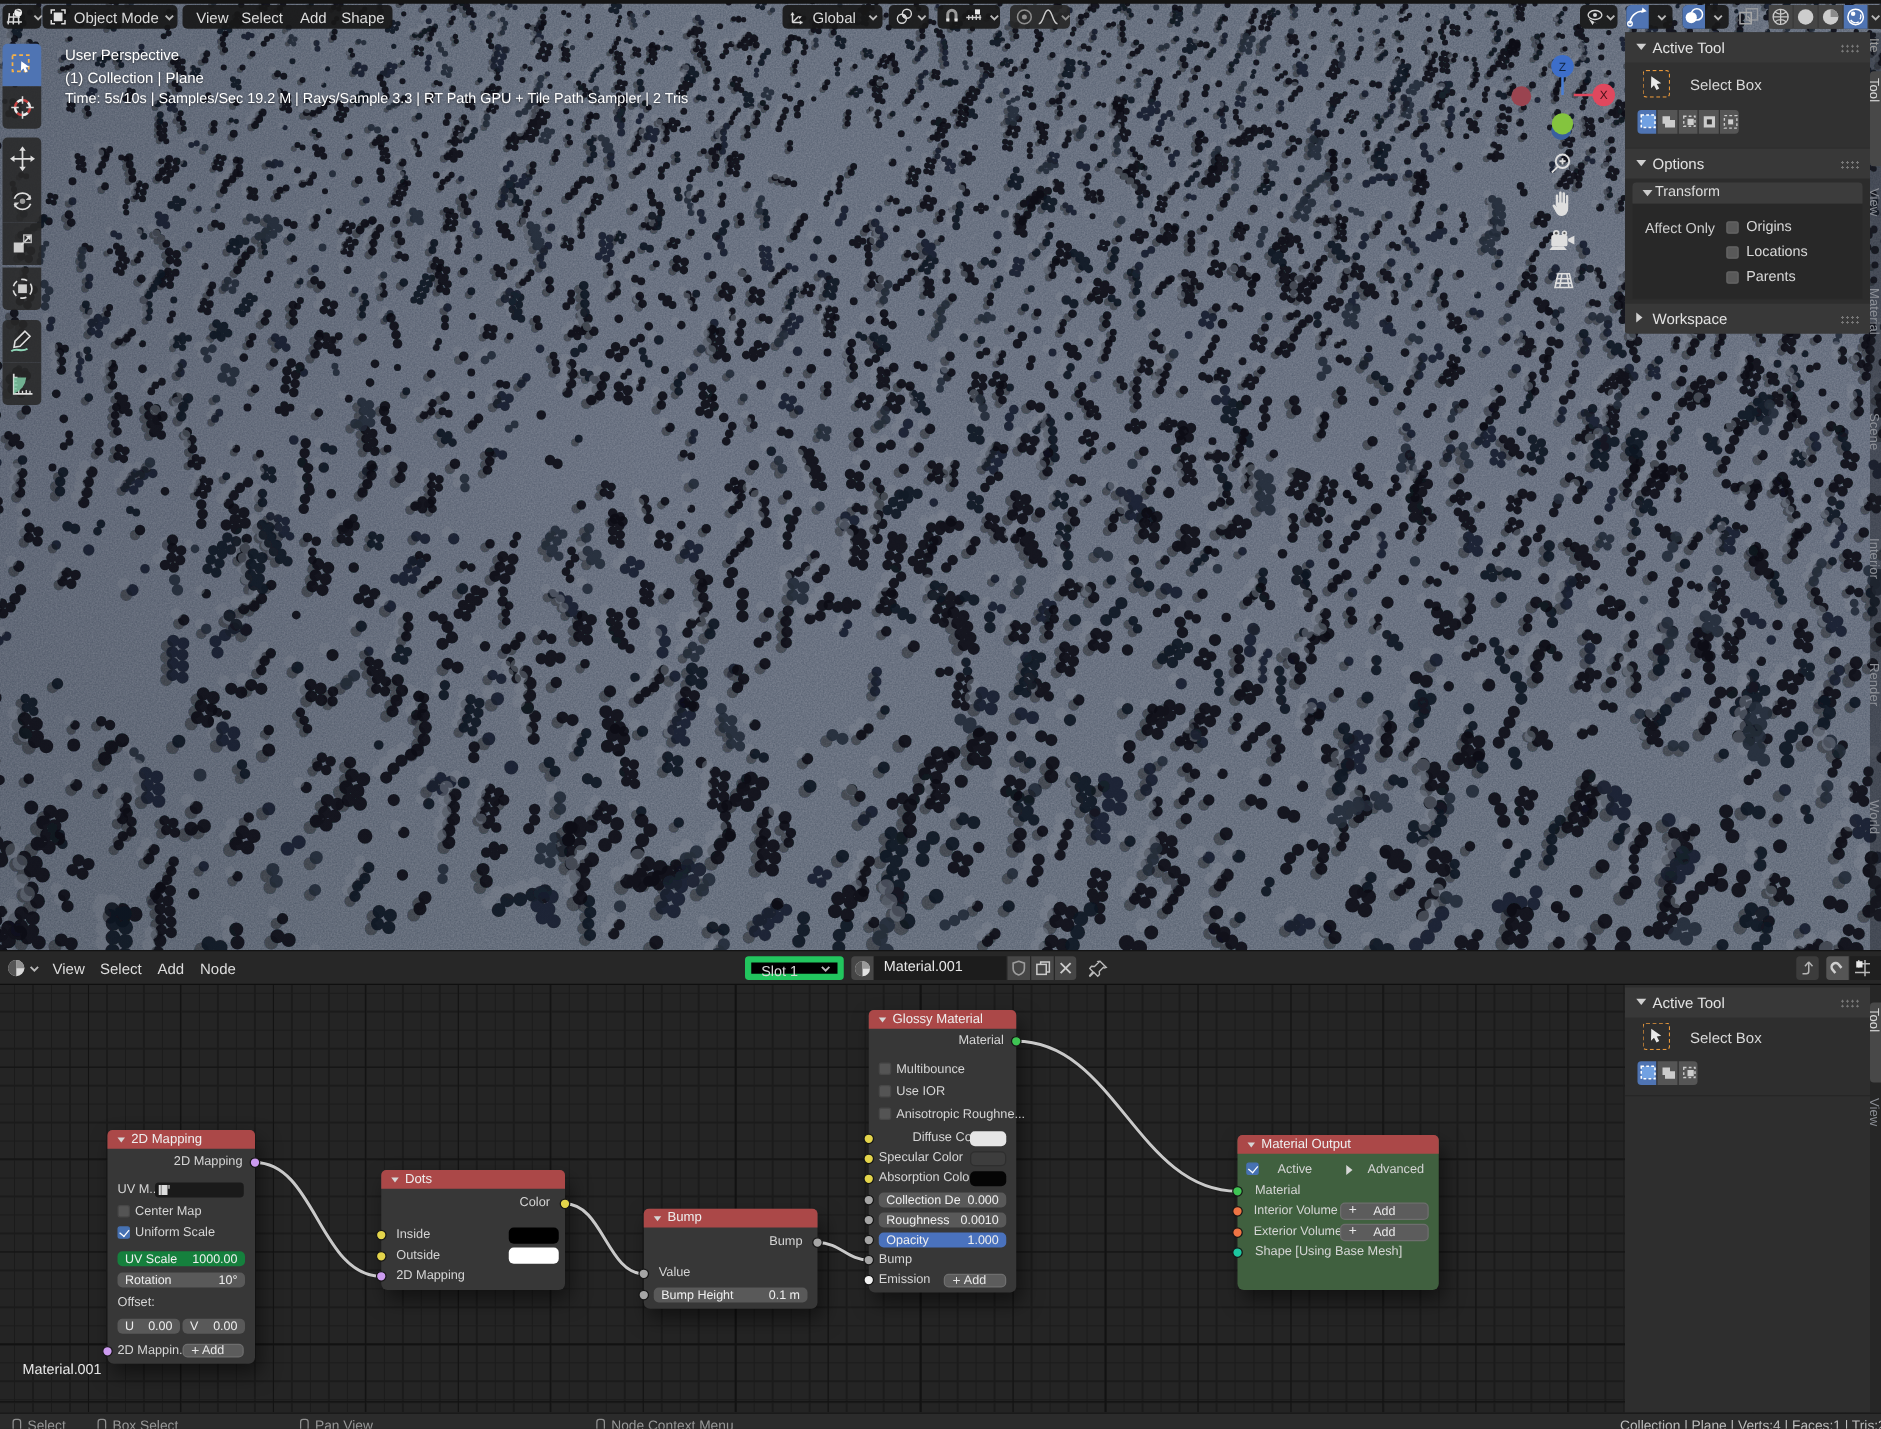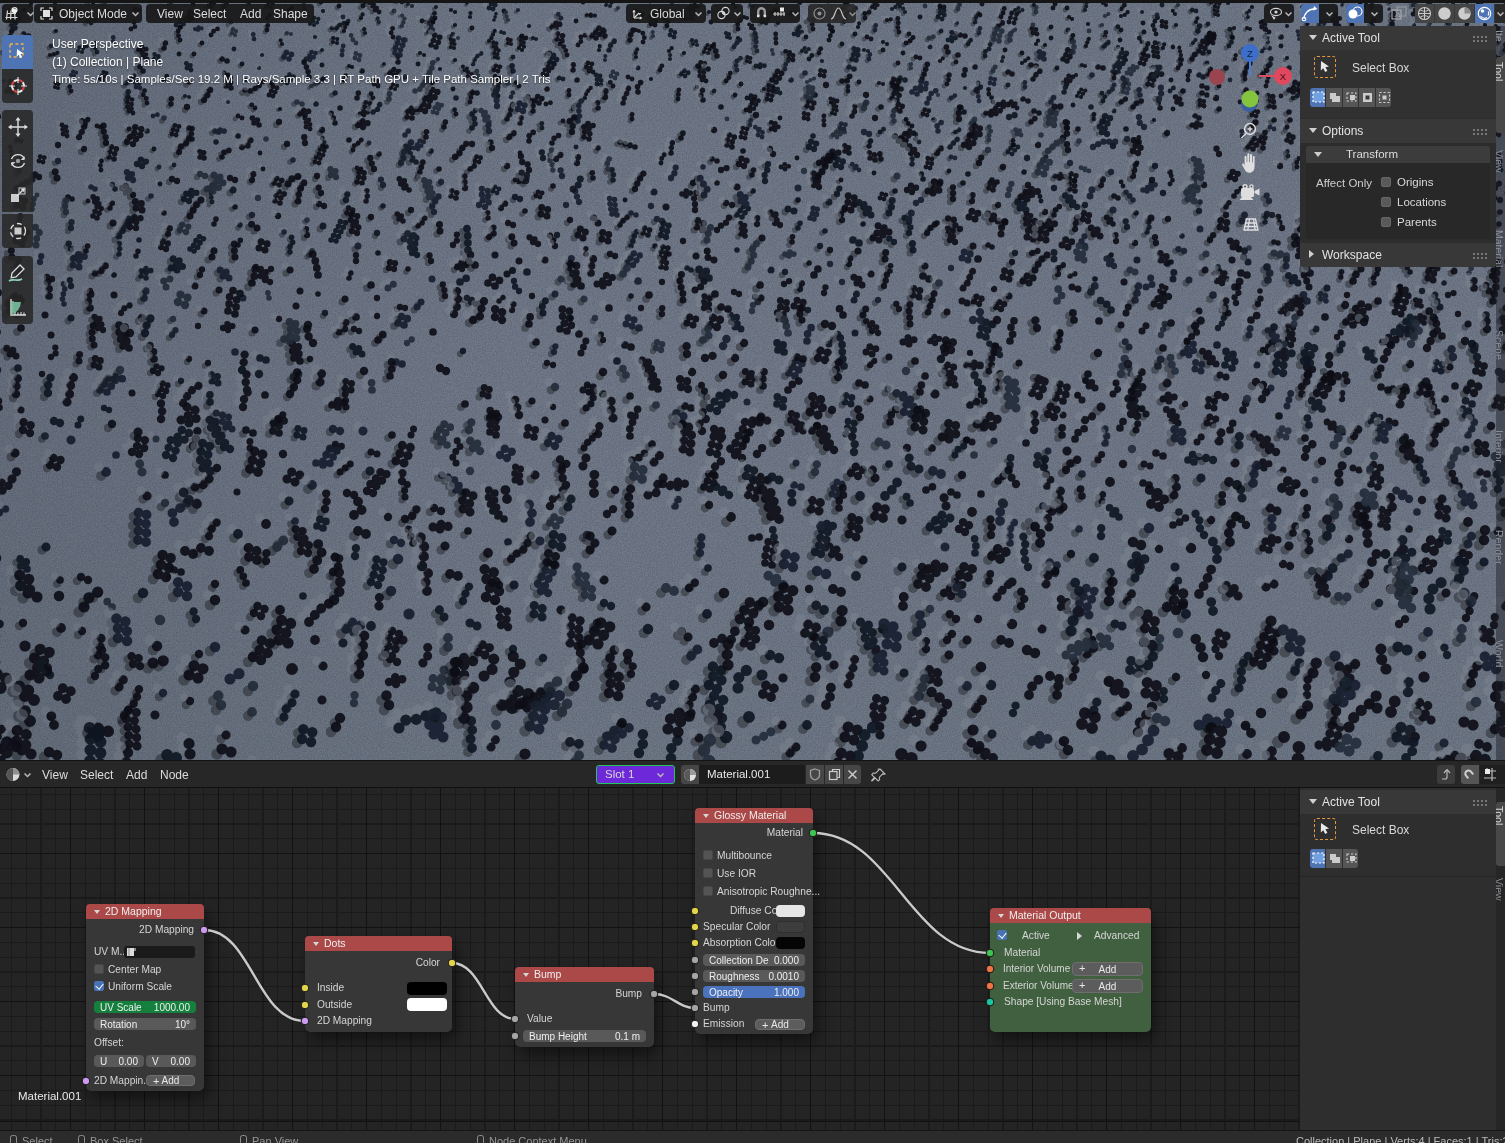--- a/index.html
+++ b/index.html
@@ -416,21 +416,21 @@
     <div class="abs" style="left:1359.0px;top:88px;width:15.5px;height:19px;background:#555555;"><svg width="16" height="19" viewBox="0 0 16 19">
         <rect x="4" y="5" width="9" height="9" fill="#ccc"></rect>
         <rect x="6.5" y="7.5" width="4" height="4" fill="#3a3a3a"></rect>
       </svg></div>
     <div class="abs" style="left:1375.5px;top:88px;width:15.5px;height:19px;background:#555555;border-radius:0 3px 3px 0;"><svg width="16" height="19" viewBox="0 0 16 19">
         <rect x="3.5" y="4.5" width="10" height="10" fill="none" stroke="#ccc" stroke-width="1.1" stroke-dasharray="2.2 1.8"></rect>
         <rect x="6.5" y="7.5" width="4" height="4" fill="#ccc"></rect>
       </svg></div>
     <div class="panel-h" style="left:1300px;top:119px"><span class="tri"></span>Options<span class="grip"></span></div>
     <div class="abs" style="left:1300px;top:143px;width:196px;height:97px;background:#2c2c2c"></div>
-    <div class="abs" style="left:1306px;top:146px;width:184px;height:17px;background:#3c3c3c;border-radius:3px 3px 0 0;color:#dcdcdc;font-size:11.5px;line-height:17px;padding-left:40px">Transform</div>
+    <div class="abs" style="left:1306px;top:146px;width:184px;height:17px;background:#3c3c3c;border-radius:3px 3px 0 0;color:#dcdcdc;font-size:11.5px;line-height:17px;padding-left:18px">Transform</div>
     <div class="abs" style="left:1314px;top:152px;width:0;height:0;border-left:4px solid transparent;border-right:4px solid transparent;border-top:5px solid #ccc"></div>
     <div class="abs" style="left:1306px;top:163px;width:184px;height:76px;background:#282828"></div>
     <div class="abs" style="left:1316px;top:177px;color:#cdcdcd;font-size:11.5px;white-space:nowrap">Affect Only</div>
     <div class="cb" style="left:1381px;top:177px;background:#595959;border-color:#666"></div>
     <div class="abs" style="left:1397px;top:176px;color:#d8d8d8;font-size:11.5px">Origins</div>
     <div class="cb" style="left:1381px;top:197px;background:#595959;border-color:#666"></div>
     <div class="abs" style="left:1397px;top:196px;color:#d8d8d8;font-size:11.5px">Locations</div>
     <div class="cb" style="left:1381px;top:217px;background:#595959;border-color:#666"></div>
     <div class="abs" style="left:1397px;top:216px;color:#d8d8d8;font-size:11.5px">Parents</div>
     <div class="panel-h" style="left:1300px;top:243px;border-radius:0 0 3px 3px"><span class="tri r"></span>Workspace<span class="grip"></span></div>
@@ -451,21 +451,21 @@
         <path d="M8 2A6.5 6.5 0 0 0 8 15z" fill="#555"></path>
         <path d="M8 8.5L14.5 8.5A6.5 6.5 0 0 0 8 2z" fill="#909090"></path>
       </svg></div>
     <svg class="abs" style="left:23px;top:11px" width="9" height="7">
       <path d="M1.5 1.5l3 3 3-3" stroke="#b9b9b9" stroke-width="1.5" fill="none"></path>
     </svg>
     <div class="abs menu" style="left:42px;top:7px">View</div>
     <div class="abs menu" style="left:80px;top:7px">Select</div>
     <div class="abs menu" style="left:126px;top:7px">Add</div>
     <div class="abs menu" style="left:160px;top:7px">Node</div>
-    <div class="abs" style="left:596px;top:4px;width:79px;height:19px;background:#6d28d9;border:1px solid #22c55e;border-radius:3px;color:#d9d9d9;font-size:11.5px;line-height:17px;padding-left:8px">Slot 1</div>
+    <div class="abs" style="left:596px;top:4px;width:79px;height:19px;background:#000000;border:5px solid #22c55e;border-radius:3px;color:#d9d9d9;font-size:11.5px;line-height:17px;padding-left:8px">Slot 1</div>
     <svg class="abs" style="left:656px;top:11px" width="9" height="7">
       <path d="M1.5 1.5l3 3 3-3" stroke="#b9b9b9" stroke-width="1.5" fill="none"></path>
     </svg>
     <div class="abs" style="left:681px;top:4px;width:18px;height:19px;background:#464646;border-radius:3px 0 0 3px;display:flex;align-items:center;justify-content:center">
       <svg width="14" height="14" viewBox="0 0 14 14">
         <circle cx="7" cy="7" r="6" fill="#e2e2e2"></circle>
         <path d="M7 1A6 6 0 0 0 7 13z" fill="#595959"></path>
         <path d="M7 7L13 7A6 6 0 0 0 7 1z" fill="#9a9a9a"></path>
       </svg>
     </div>

